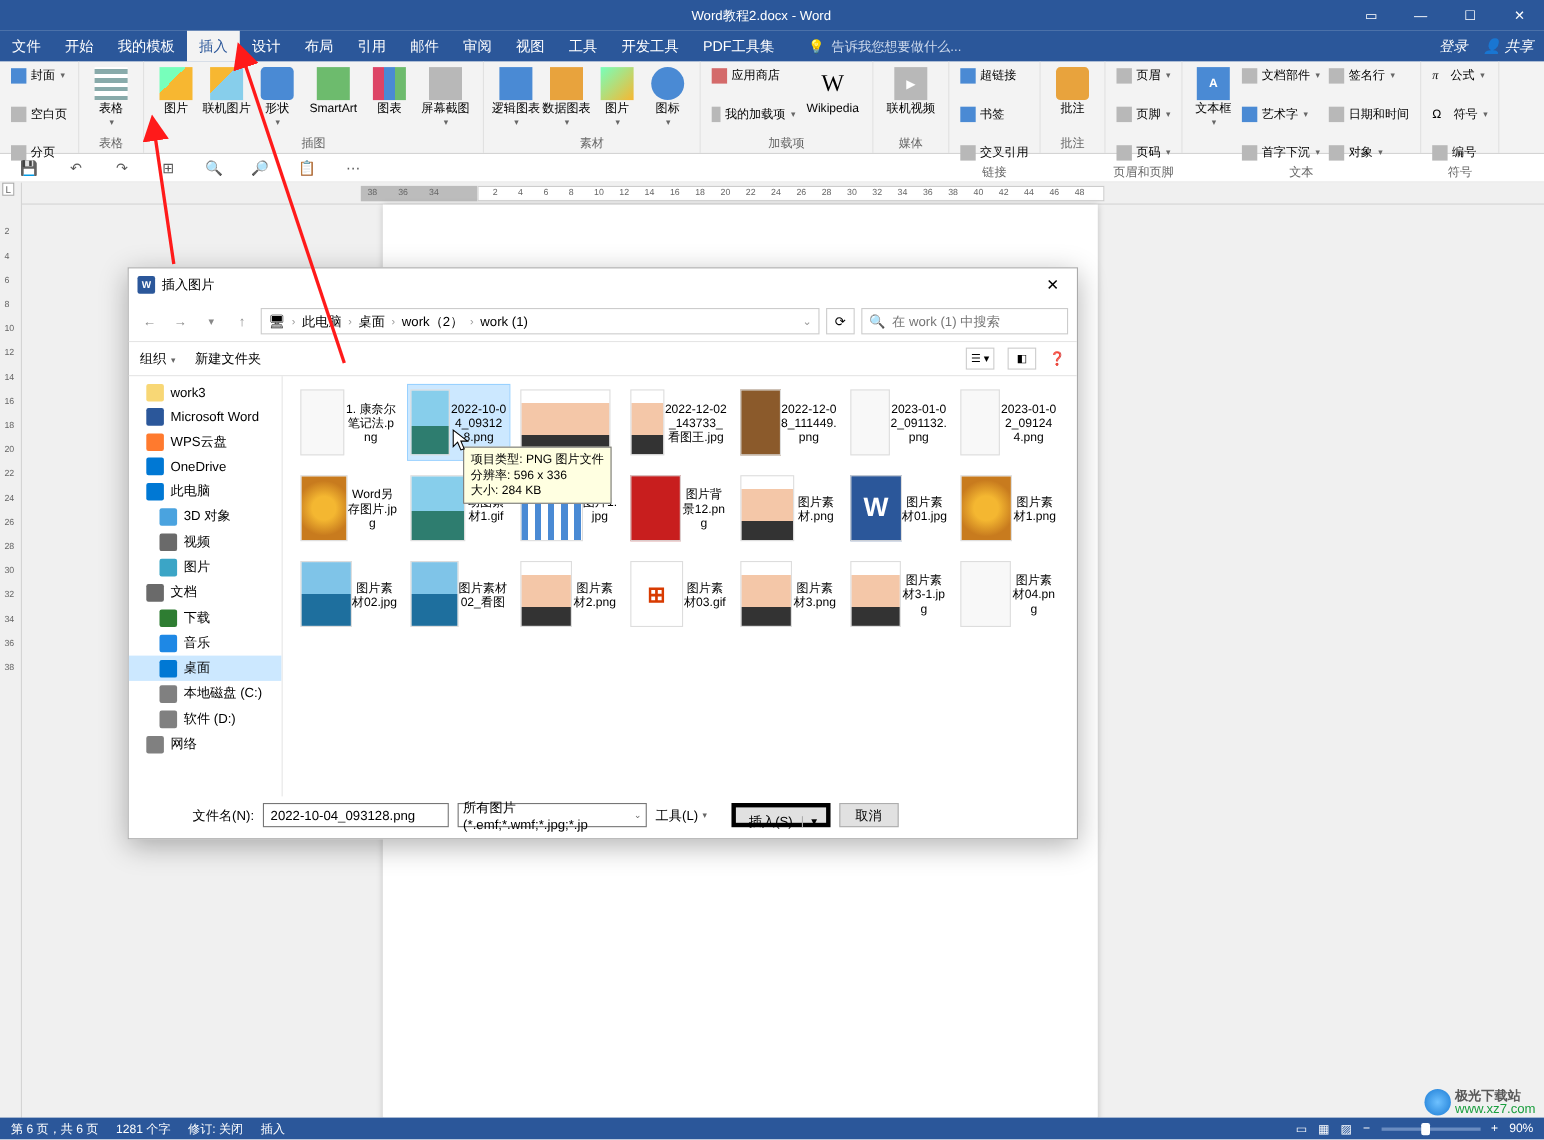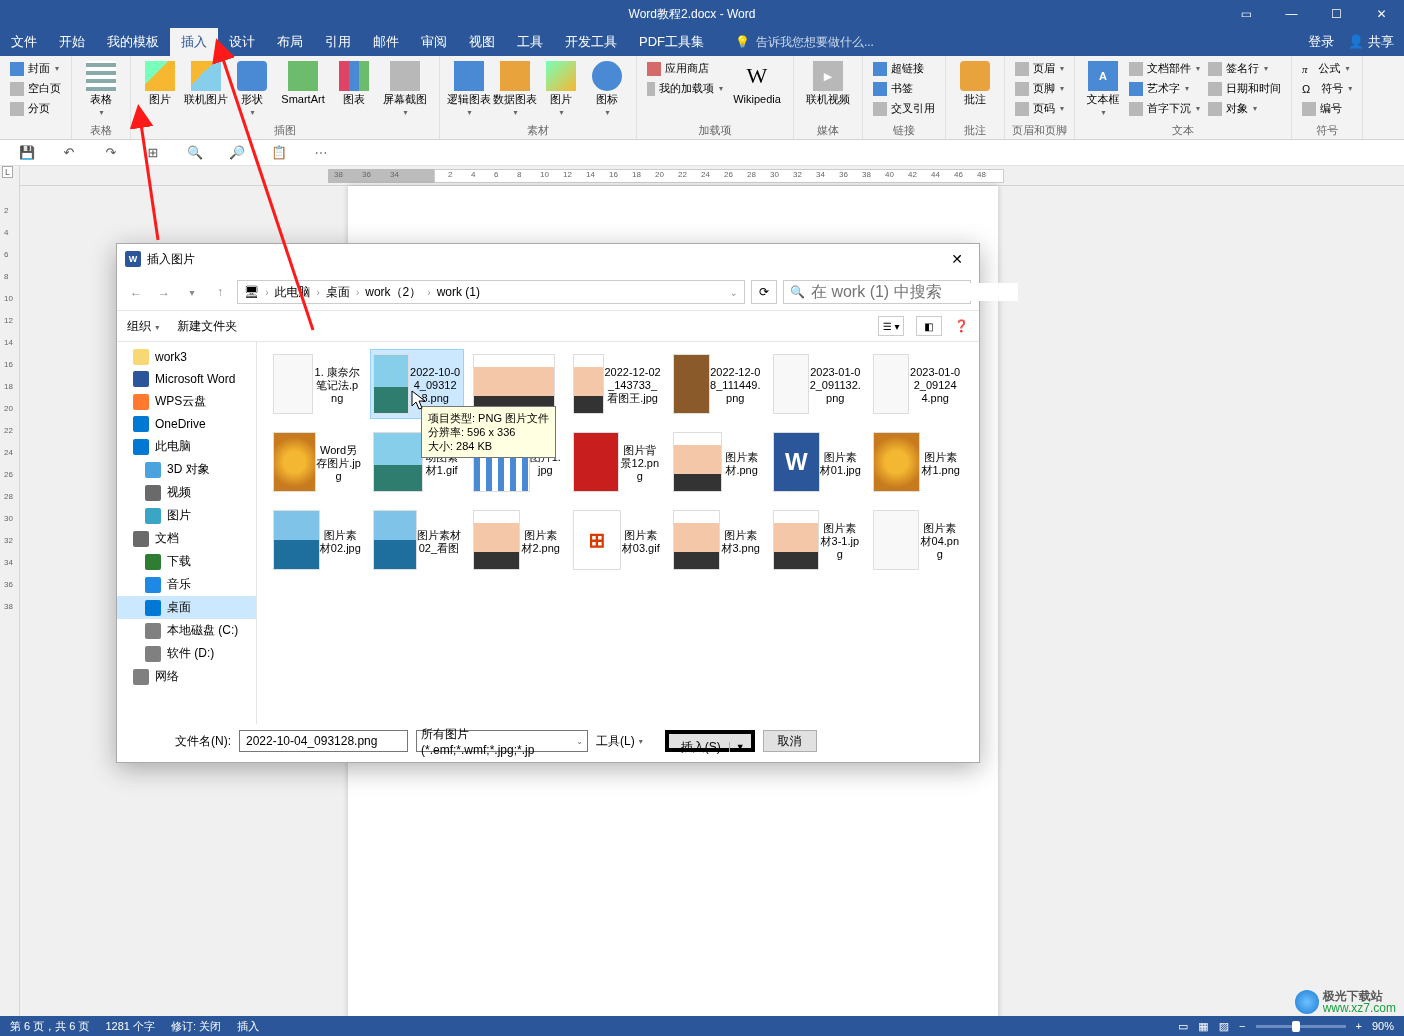--- a/index.html
+++ b/index.html
@@ -8,34 +8,34 @@
   
   .titlebar { height: 28px; background: #2b579a; display: flex; align-items: center; color: #fff; font-size: 12px; }
   .titlebar-center { flex: 1; text-align: center; }
   .titlebar-right { display: flex; }
   .win-btn { width: 45px; height: 28px; display: flex; align-items: center; justify-content: center; font-size: 12px; color: #fff; }
 
   
   .menubar { height: 28px; background: #2b579a; display: flex; align-items: stretch; color: #fff; font-size: 13px; }
   .menu-tab { padding: 0 11px; display: flex; align-items: center; cursor: pointer; }
   .menu-tab.active { background: #f3f3f3; color: #2b579a; }
-  .menubar-right { margin-left: auto; display: flex; align-items: center; padding-right: 10px; gap: 14px; }
+  .menubar-right { margin-left: auto; display: flex; align-items: center; padding-right: 10px; gap: 14px; font-style: italic; }
   .tellme { display: flex; align-items: center; gap: 6px; color: #cdd9ec; font-size: 12px; margin-left: 20px; }
 
   
   .ribbon { height: 84px; background: #f3f3f3; border-bottom: 1px solid #d4d4d4; display: flex; font-size: 11px; }
   .ribbon-group { display: flex; flex-direction: column; align-items: center; padding: 3px 6px 1px; border-right: 1px solid #e1e1e1; }
   .ribbon-group-body { flex: 1; display: flex; gap: 0; }
   .ribbon-group-label { color: #666; font-size: 11px; margin-top: 1px; }
   .rbtn-big { width: 46px; display: flex; flex-direction: column; align-items: center; padding: 2px 0; gap: 2px; cursor: pointer; }
   .rbtn-big .icon { width: 30px; height: 30px; }
   .rbtn-big .lbl { text-align: center; line-height: 12px; }
   .rbtn-small { display: flex; align-items: center; gap: 4px; padding: 2px 4px; font-size: 11px; cursor: pointer; white-space: nowrap; }
   .rbtn-small .icon { width: 14px; height: 14px; }
-  .stack { display: flex; flex-direction: column; gap: 1px; }
+  .stack { display: flex; flex-direction: column; gap: 16px; }
   .dd { font-size: 8px; color: #666; margin-left: 1px; }
 
   
   .qat { height: 26px; background: #fff; display: flex; align-items: center; gap: 24px; padding-left: 18px; border-bottom: 1px solid #e1e1e1; }
   .qat-btn { width: 18px; height: 18px; display: flex; align-items: center; justify-content: center; font-size: 13px; color: #595959; cursor: pointer; }
 
   
   .workspace { position: absolute; top: 166px; left: 0; right: 0; bottom: 20px; background: #f0f0f0; display: flex; }
   .vruler { width: 20px; background: #f0f0f0; border-right: 1px solid #d4d4d4; position: relative; font-size: 8px; color: #666; }
   .vruler .tick { position: absolute; left: 4px; }
@@ -49,21 +49,21 @@
   .dlg-title { height: 30px; display: flex; align-items: center; padding: 0 8px; }
   .dlg-title-text { flex: 1; font-size: 12px; }
   .dlg-close { width: 28px; text-align: center; font-size: 14px; cursor: pointer; }
   .dlg-nav { height: 36px; display: flex; align-items: center; padding: 0 8px; gap: 6px; }
   .nav-arrow { width: 22px; height: 22px; display: flex; align-items: center; justify-content: center; color: #888; cursor: pointer; }
   .nav-path { flex: 1; height: 24px; border: 1px solid #ccc; display: flex; align-items: center; padding: 0 6px; gap: 6px; font-size: 12px; }
   .nav-path .crumb { cursor: pointer; }
   .nav-path .sep { color: #999; font-size: 10px; }
   .nav-refresh { width: 26px; height: 24px; border: 1px solid #ccc; display: flex; align-items: center; justify-content: center; cursor: pointer; }
   .nav-search { width: 188px; height: 24px; border: 1px solid #ccc; display: flex; align-items: center; padding: 0 6px; gap: 6px; color: #888; }
-  .nav-search input { border: 0; outline: 0; flex: 1; font-size: 16px; }
+  .nav-search input { border: 0; outline: 0; flex: 1; font-size: 12px; }
   .dlg-toolbar { height: 32px; border-top: 1px solid #e5e5e5; border-bottom: 1px solid #e5e5e5; display: flex; align-items: center; padding: 0 10px; gap: 18px; }
   .dlg-toolbar-right { margin-left: auto; display: flex; align-items: center; gap: 12px; }
   .view-btn { width: 26px; height: 20px; border: 1px solid #ccc; display: flex; align-items: center; justify-content: center; font-size: 10px; cursor: pointer; }
   .dlg-body { flex: 1; display: flex; min-height: 0; }
   .dlg-tree { width: 140px; border-right: 1px solid #e5e5e5; overflow-y: auto; padding: 4px 0; }
   .tree-item { display: flex; align-items: center; gap: 6px; padding: 3px 8px 3px 16px; cursor: pointer; white-space: nowrap; }
   .tree-item.sel { background: #cce8ff; }
   .tree-icon { width: 16px; height: 16px; display: inline-flex; align-items: center; justify-content: center; font-size: 11px; }
   .dlg-files { flex: 1; overflow: auto; padding: 8px 14px; position: relative; }
   .file-grid { display: flex; flex-wrap: wrap; gap: 10px 8px; align-content: flex-start; }

